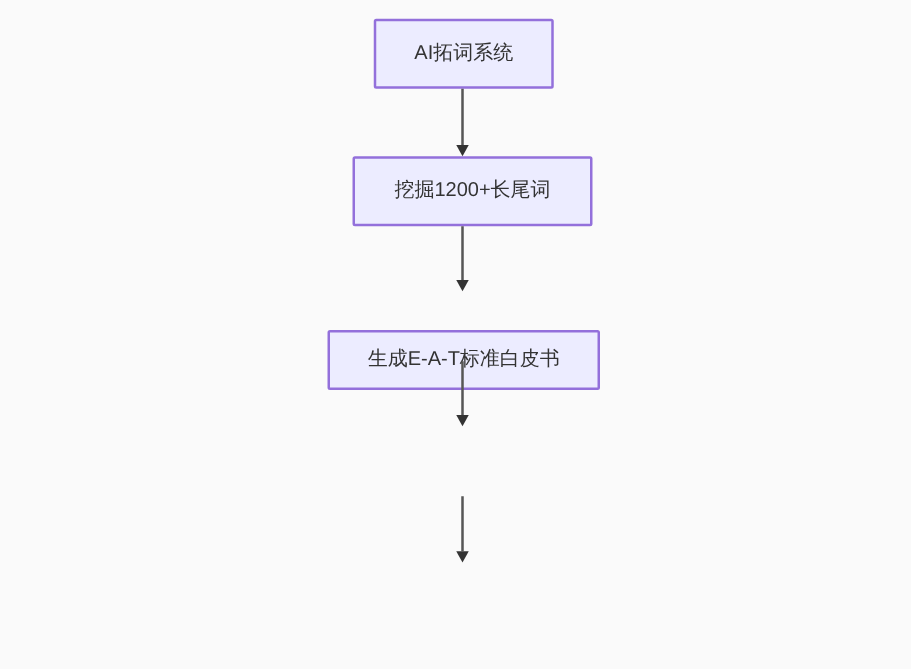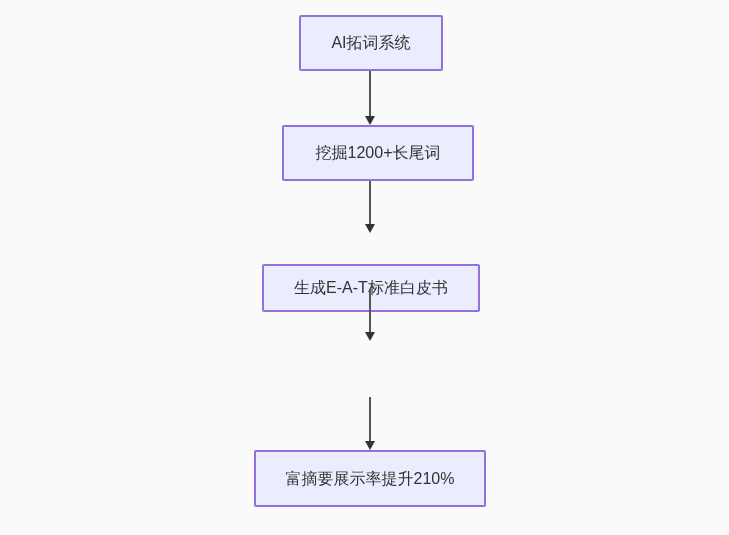--- a/index.html
+++ b/index.html
@@ -60,23 +60,20 @@
 
   <div class="node" style="left:282px; top:125px; width:192px; height:56px;">
     <span>挖掘1200+长尾词</span>
   </div>
 
   <div class="node" style="left:262px; top:228px; width:218px; height:48px;margin-top:36px;">
     <span>生成E-A-T标准白皮书</span>
   </div>
 
 
-  <div class="node" style="left:254px; top:450px; width:232px; height:57px;">
-    <span>富摘要展示率提升210%</span>
-  </div>
 
   <div class="edge" style="left:364px; top:71px; height:54px;">
     <div class="line"></div>
     <div class="head"></div>
   </div>
 
   <div class="edge" style="left:364px; top:181px; height:52px;">
     <div class="line"></div>
     <div class="head"></div>
   </div>

